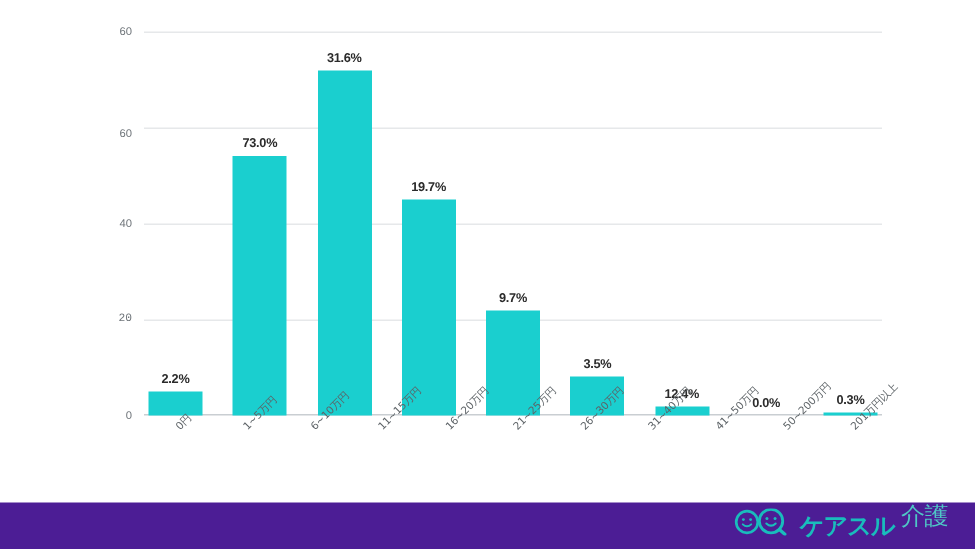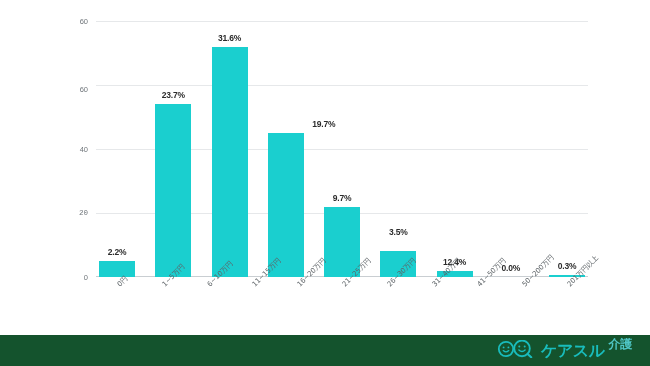--- a/index.html
+++ b/index.html
@@ -95,43 +95,43 @@
     transform-origin:left top;
     font-family:"DejaVu Sans",sans-serif;
     letter-spacing:-0.1px;
   }
 
   
   .footer {
     position:absolute;
     left:0; bottom:0;
     width:650px; height:31px;
-    background:#14532d;
+    background:#4c1d95;
   }
   .logo {
     position:absolute;
     right:18px;
     top:50%;
     transform:translateY(-50%);
     display:flex;
     align-items:center;
     gap:4px;
   }
   .logo-icon { display:block; }
   .logo-main {
     font-size:16px;
     font-weight:bold;
     color:#19bcbc;
     font-family:"DejaVu Sans",sans-serif;
     letter-spacing:-0.5px;
     line-height:1;
   }
   .logo-sub {
-    font-size:12px;
-    font-weight:bold;
+    font-size:16px;
+    font-weight:normal;
     color:#4fc6c6;
     font-family:"DejaVu Sans",sans-serif;
     letter-spacing:-0.3px;
     line-height:1;
     padding-bottom:14px;
   }
 </style>
 </head>
 <body>
 
@@ -149,37 +149,37 @@
         <div class="gridline" style="top: 0px;"></div>
         <div class="ytick-label" style="top: 0px;">60</div>
       </div>
     <div class="baseline"></div>
     <div class="bars" id="bars">
         <div class="barslot">
           <div class="barlabel" style="bottom: 20px;">2.2%</div>
           <div class="bar" style="height: 16px; background: rgb(26, 207, 207);"></div>
         </div>
         <div class="barslot">
-          <div class="barlabel" style="bottom: 176.8px;">23.7%</div>
+          <div class="barlabel" style="bottom: 176.8px;">73.0%</div>
           <div class="bar" style="height: 172.8px; background: rgb(26, 207, 207);"></div>
         </div>
         <div class="barslot">
           <div class="barlabel" style="bottom: 234.4px;">31.6%</div>
           <div class="bar" style="height: 230.4px; background: rgb(26, 207, 207);"></div>
         </div>
         <div class="barslot">
-          <div class="barlabel" style="bottom: 148px; margin-left: 38px;">19.7%</div>
+          <div class="barlabel" style="bottom: 148px;">19.7%</div>
           <div class="bar" style="height: 144px; background: rgb(26, 207, 207);"></div>
         </div>
         <div class="barslot">
           <div class="barlabel" style="bottom: 74.4px;">9.7%</div>
           <div class="bar" style="height: 70.4px; background: rgb(26, 207, 207);"></div>
         </div>
         <div class="barslot">
-          <div class="barlabel" style="bottom: 40px;">3.5%</div>
+          <div class="barlabel" style="bottom: 30px;">3.5%</div>
           <div class="bar" style="height: 25.6px; background: rgb(26, 207, 207);"></div>
         </div>
         <div class="barslot">
           <div class="barlabel" style="bottom: 10.4px;">12.4%</div>
           <div class="bar" style="height: 6.4px; background: rgb(26, 207, 207);"></div>
         </div>
         <div class="barslot">
           <div class="barlabel" style="bottom: 4px;">0.0%</div>
           <div class="bar" style="height: 0px; background: rgb(26, 207, 207);"></div>
         </div>

